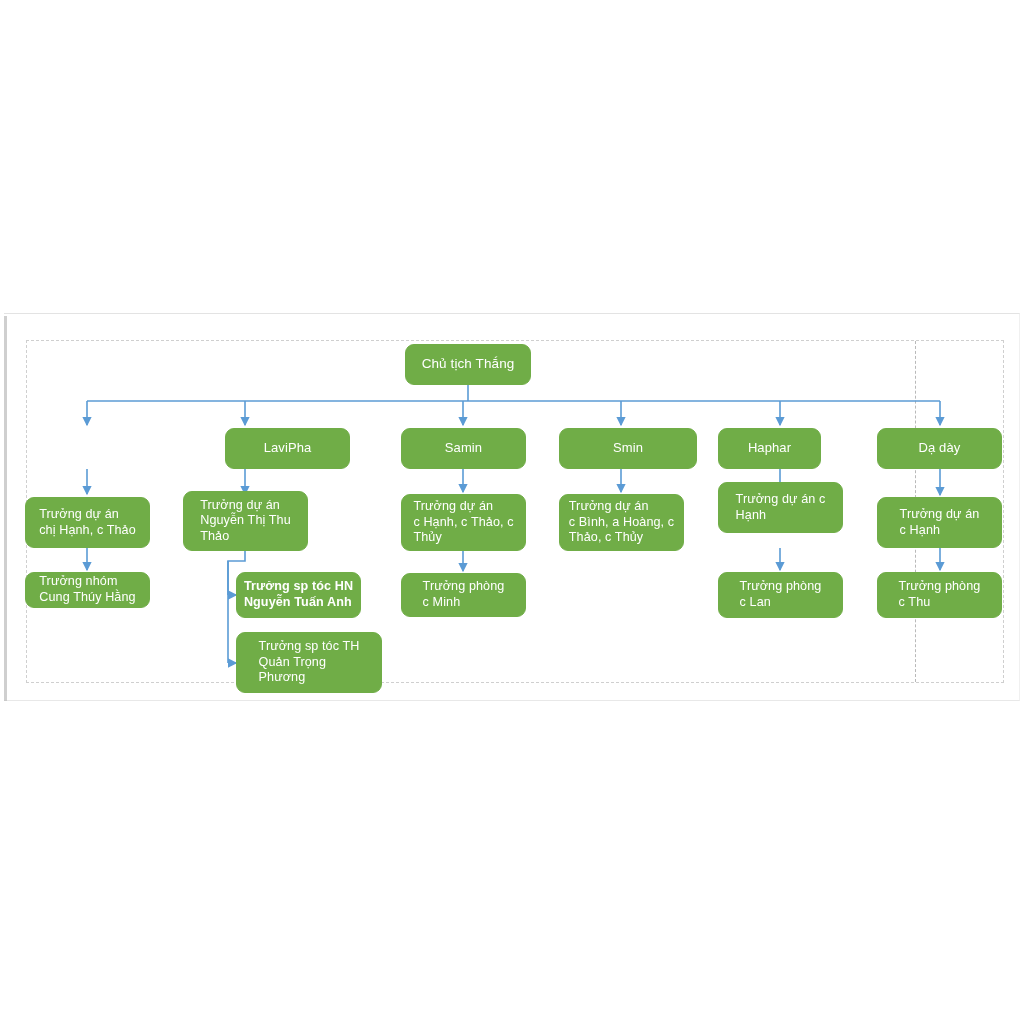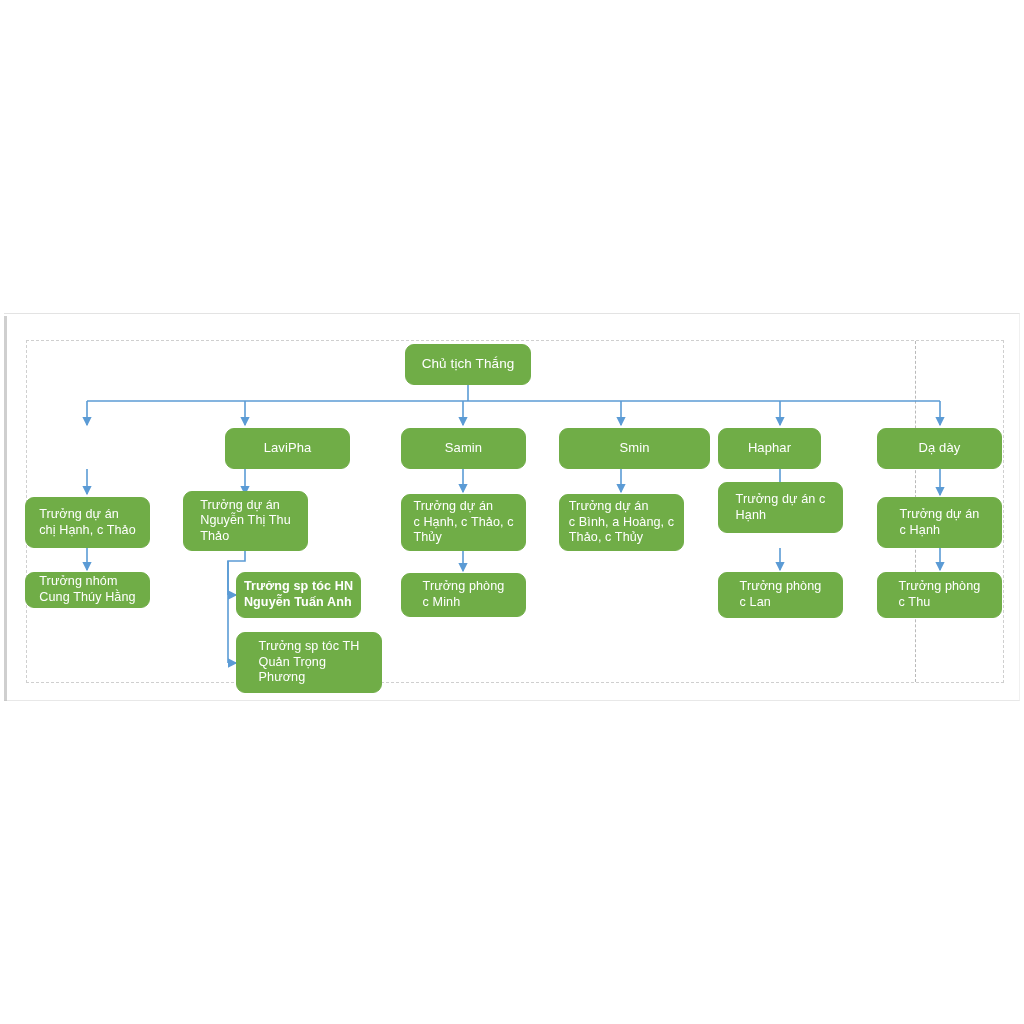--- a/index.html
+++ b/index.html
@@ -140,21 +140,21 @@
       <path d="M228,595 L236,595" marker-end="url(#ar)"></path>
       <path d="M228,561 L228,663"></path>
       <path d="M228,663 L236,663" marker-end="url(#ar)"></path>
     </g>
   </svg>
 
   <div class="node lvl1" style="left:405px; top:344px; width:126px; height:41px;">Chủ tịch Thắng</div>
 
   <div class="node lvl2" style="left:183px; top:428px; width:125px; height:41px;margin-left:42px;">LaviPha</div>
   <div class="node lvl2" style="left:401px; top:428px; width:125px; height:41px;">Samin</div>
-  <div class="node lvl2" style="left:559px; top:428px; width:151px; height:41px;">Smin</div>
+  <div class="node lvl2" style="left:559px; top:428px; width:138px; height:41px;">Smin</div>
   <div class="node lvl2" style="left:718px; top:428px; width:103px; height:41px;">Haphar</div>
   <div class="node lvl2" style="left:877px; top:428px; width:125px; height:41px;">Dạ dày</div>
 
   <div class="node lvl3" style="left:25px;  top:497px; width:125px; height:51px;">Trưởng dự án
 chị Hạnh, c Thảo</div>
   <div class="node lvl3" style="left:183px; top:491px; width:125px; height:60px;">Trưởng dự án
 Nguyễn Thị Thu
 Thảo</div>
   <div class="node lvl3" style="left:401px; top:494px; width:125px; height:57px;">Trưởng dự án
 c Hạnh, c Thảo, c

